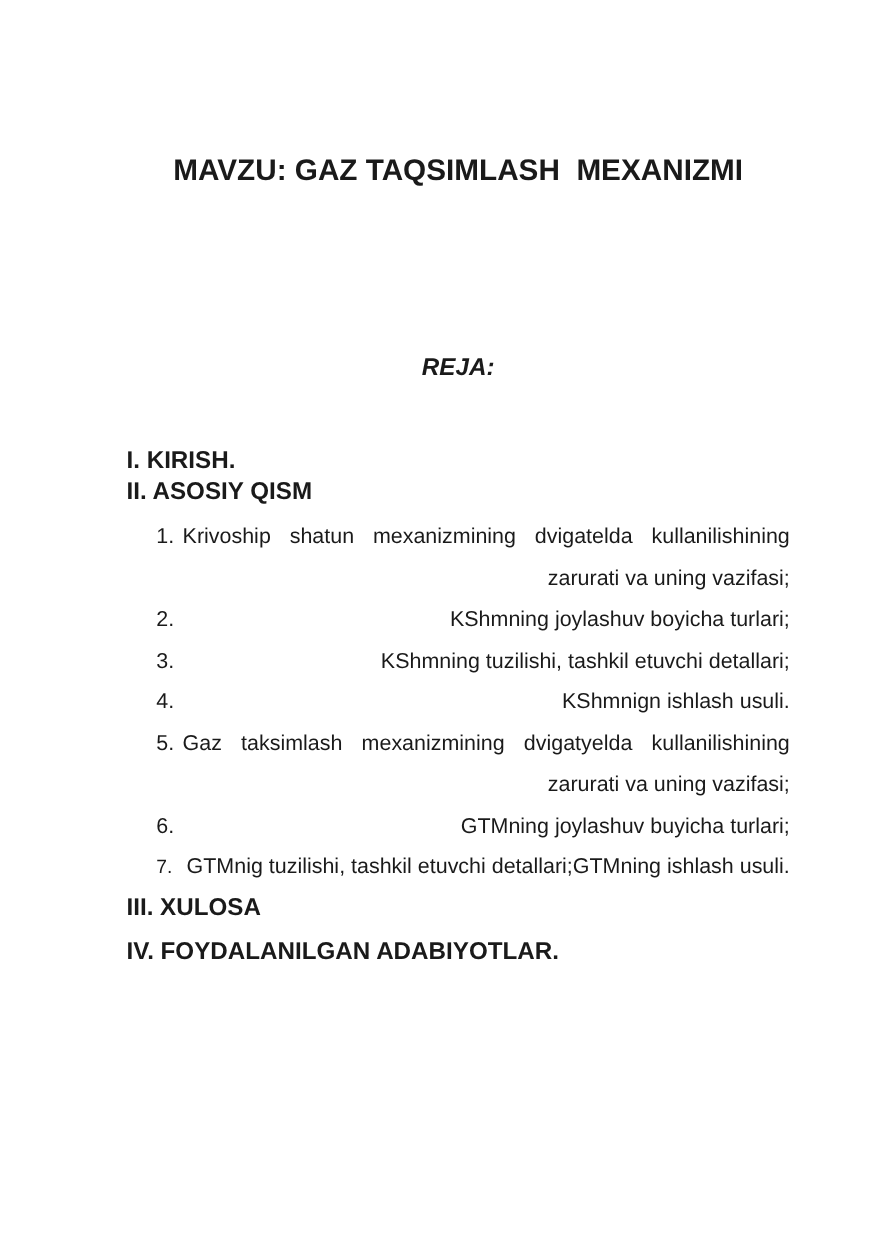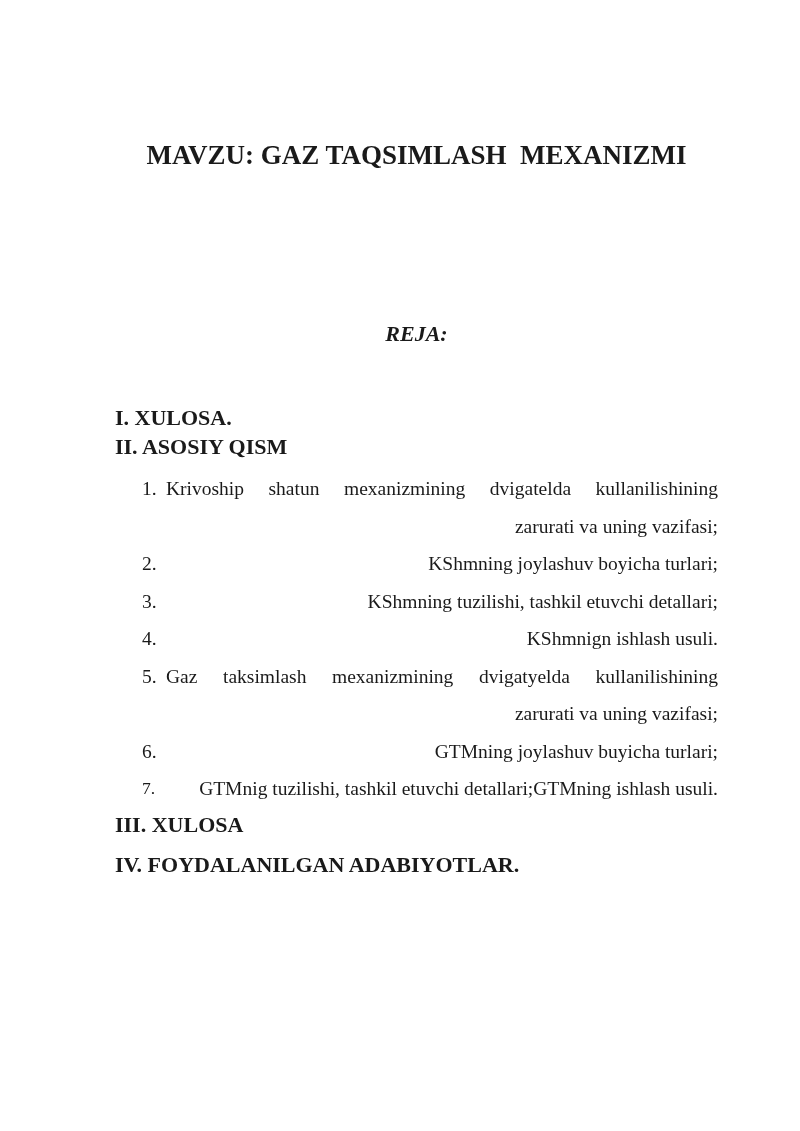--- a/index.html
+++ b/index.html
@@ -8,21 +8,21 @@
     background: #ffffff;
   }
   .page {
     position: relative;
     width: 776px;
     height: 1131px;
     box-sizing: border-box;
     background: #ffffff;
     color: #1a1a1a;
     padding: 78px 58px 0 115px;
-    font-family: Liberation Serif, serif;
+    font-family: Liberation Sans, sans-serif;
     overflow: hidden;
   }
   .doc-title {
     font-size: 27px;
     font-weight: bold;
     line-height: 31px;
     text-align: center;
     white-space: pre-wrap;
   }
   .subtitle {
@@ -73,21 +73,21 @@
 <body>
 
 <div class="page">
 
   <div class="doc-title">
     <div>MAVZU: GAZ TAQSIMLASH  MEXANIZMI</div>
   </div>
 
   <div class="subtitle">REJA:</div>
 
-  <div class="heading h-kirish">I. XULOSA.</div>
+  <div class="heading h-kirish">I. KIRISH.</div>
   <div class="heading h-asosiy">II. ASOSIY QISM</div>
 
   <ol class="plan-list">
     <li class="plan-item">
       <span class="num">1.</span>
       <div class="line stretch">Krivoship shatun mexanizmining dvigatelda kullanilishining</div>
       <div class="line">zarurati va uning vazifasi;</div>
     </li>
     <li class="plan-item">
       <span class="num">2.</span>

